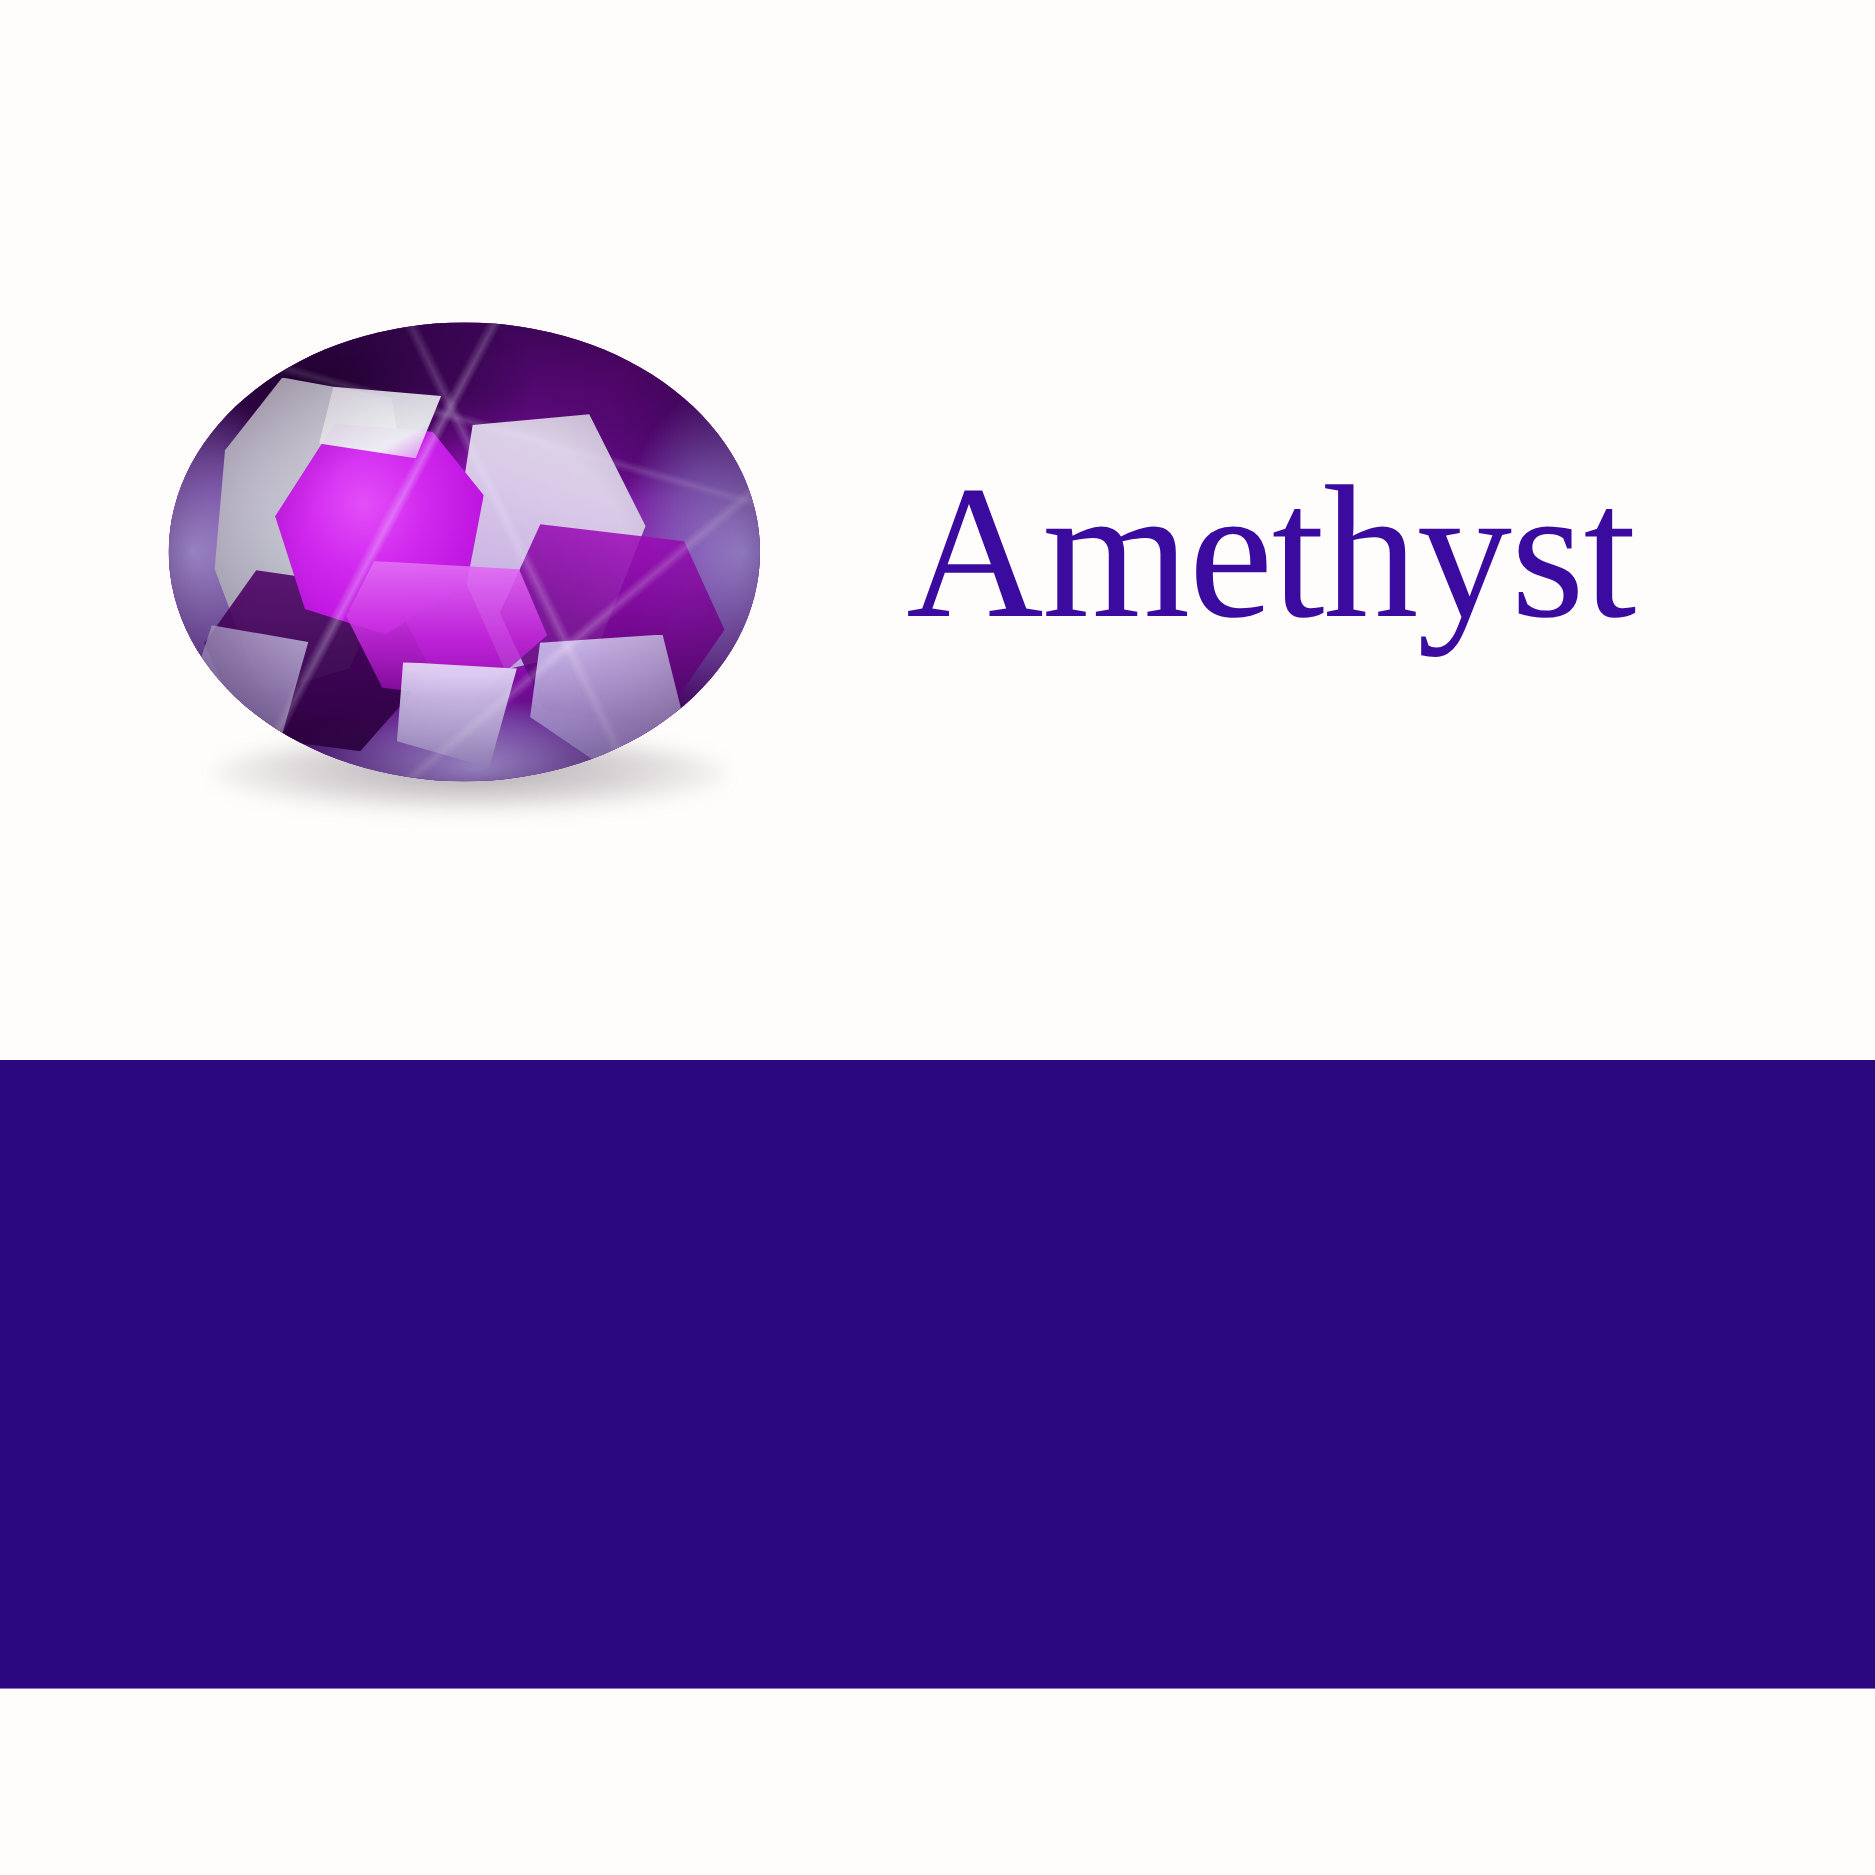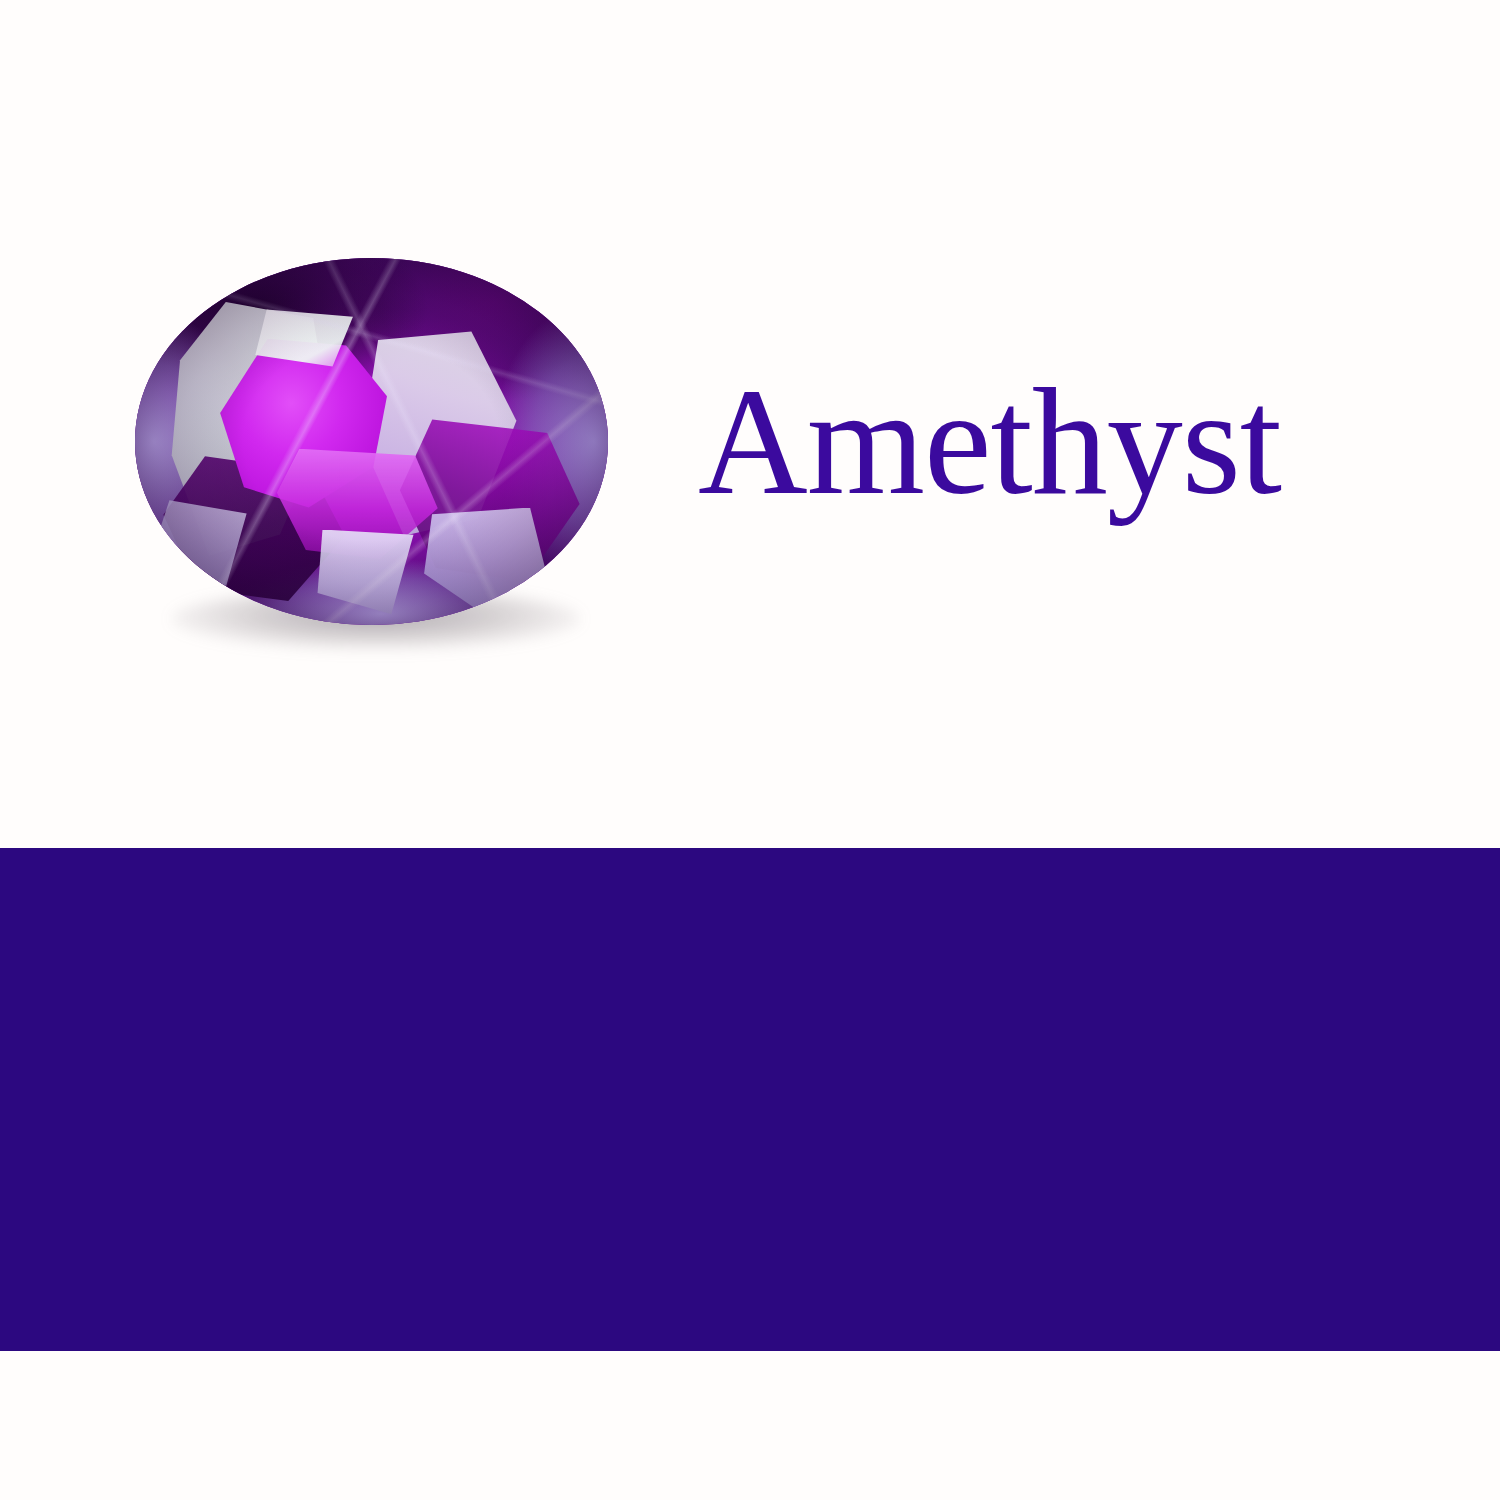--- a/index.html
+++ b/index.html
@@ -176,21 +176,21 @@
 
   
   .l-vignette {
     background:radial-gradient(ellipse 52% 52% at 50% 50%,
        rgba(0,0,0,0) 52%, rgba(40,0,60,.18) 78%, rgba(30,0,46,.35) 100%);
   }
 
   
   .title {
     position:absolute;
-    left:698px; top:366px;
+    left:725px; top:366px;
     width:760px;
     font-family:"Liberation Serif", serif;
     font-size:152px;
     line-height:1;
     letter-spacing:-1px;
     color:#3b0a9e;
     white-space:nowrap;
   }
 
   

